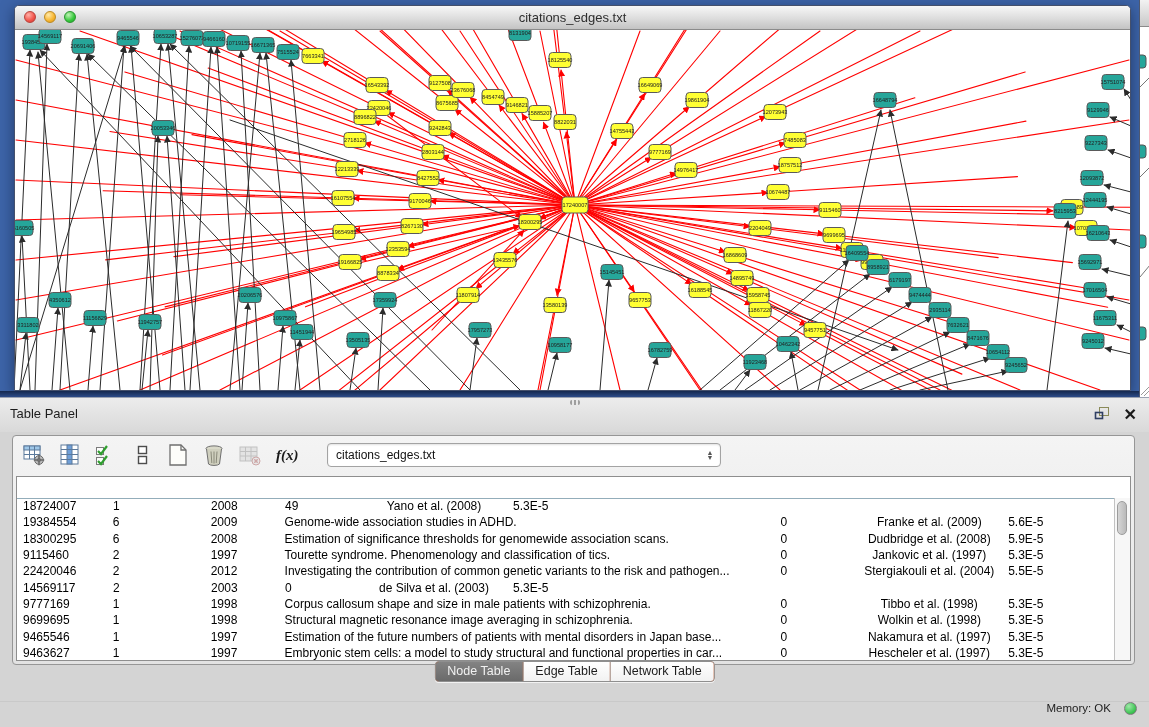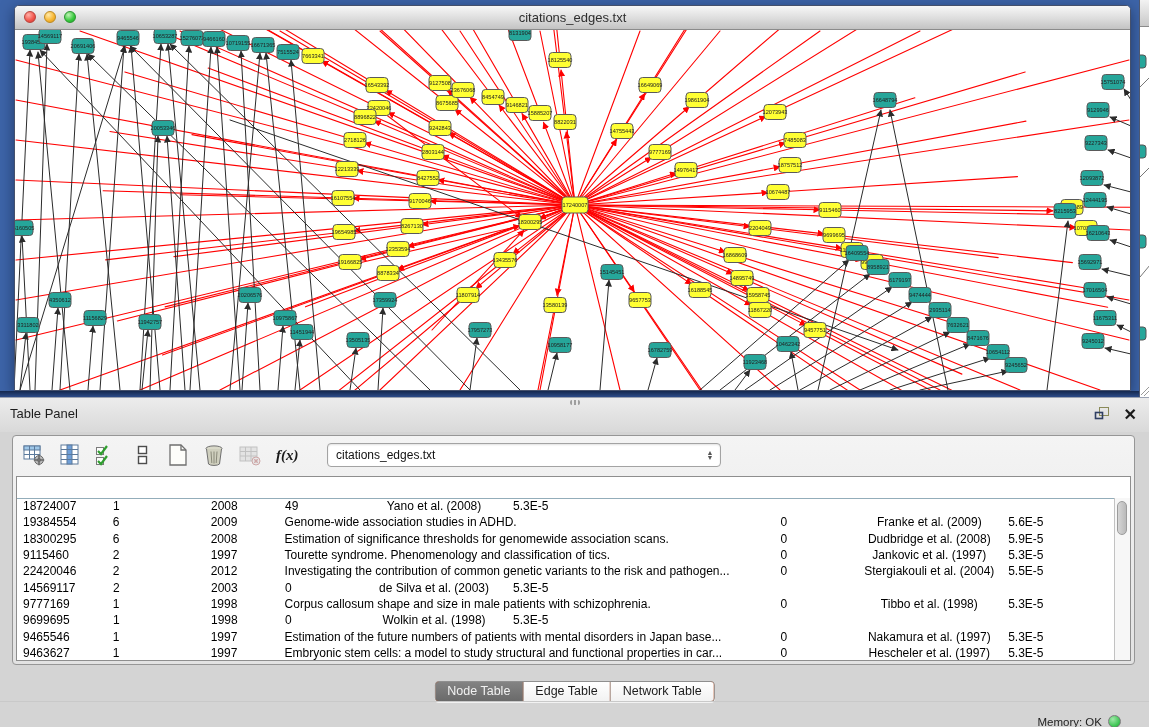--- a/index.html
+++ b/index.html
@@ -63,30 +63,30 @@
   .tbody{position:absolute;left:0;right:15px;top:21px;bottom:0;overflow:hidden;}
   .trow{display:flex;height:16.3px;align-items:center;}
   .tcell{box-sizing:border-box;font-size:12px;color:#000;white-space:nowrap;overflow:hidden;}
   .c0{width:88px;padding-left:6px;} .c1{width:98px;padding-left:8px;} .c2{width:78px;padding-left:8px;}
   .c3{width:497px;padding-left:4px;} .c4{width:84px;padding-left:4px;}
   .c5{width:138px;text-align:center;} .c6{width:117px;padding-left:10px;}
   .vscroll{position:absolute;right:0;top:21px;bottom:0;width:15px;background:#f7f7f7;border-left:1px solid #c2c2c2;}
   .vthumb{position:absolute;left:2px;top:3px;width:10px;height:34px;border-radius:6px;
     background:linear-gradient(90deg,#d6d6d6,#b9b9b9);border:1px solid #9c9c9c;box-sizing:border-box;}
 
-  .tabs{position:absolute;top:283px;left:50%;transform:translateX(-50%);display:flex;
+  .tabs{position:absolute;top:263px;left:50%;transform:translateX(-50%);display:flex;
     border:1px solid #8f8f8f;border-radius:4px;overflow:hidden;background:#c2410c;
     box-shadow:0 1px 0 rgba(255,255,255,.7);}
   .tab{padding:2px 12px 3px;font-size:12.5px;color:#1c1c1c;background:linear-gradient(#ffffff,#f2f2f2);
     border-right:1px solid #a9a9a9;}
   .tab:last-child{border-right:none;}
   .tab.selected{background:linear-gradient(#838383,#6a6a6a);color:#f1f1f1;}
 
   .statusbar{position:absolute;left:0;right:0;top:303px;bottom:0;border-top:1px solid #c9c9c9;
-    display:flex;align-items:flex-end;justify-content:flex-end;padding-right:28px;gap:6px;}
+    display:flex;align-items:flex-start;justify-content:flex-end;padding-right:12px;gap:13px;}
   .mem-label{font-size:11.5px;color:#1d1d1d;}
   .mem-dot{width:13px;height:13px;border-radius:50%;box-sizing:border-box;
     background:radial-gradient(circle at 35% 30%,#9fe8a8,#3dc453 65%,#2da23f);border:1px solid #7c7c7c;}
 </style>
 </head>
 <body>
 
 <div class="net-window">
   <div class="titlebar">
     <div class="traffic">
@@ -693,20 +693,21 @@
             <div class="tcell c2">1998</div>
             <div class="tcell c3">Corpus callosum shape and size in male patients with schizophrenia.</div>
             <div class="tcell c4">0</div>
             <div class="tcell c5">Tibbo et al. (1998)</div>
             <div class="tcell c6">5.3E-5</div>
           </div>
           <div class="trow">
             <div class="tcell c0">9699695</div>
             <div class="tcell c1">1</div>
             <div class="tcell c2">1998</div>
+            <div class="tcell c3">Structural magnetic resonance image averaging in schizophrenia.</div>
             <div class="tcell c4">0</div>
             <div class="tcell c5">Wolkin et al. (1998)</div>
             <div class="tcell c6">5.3E-5</div>
           </div>
           <div class="trow">
             <div class="tcell c0">9465546</div>
             <div class="tcell c1">1</div>
             <div class="tcell c2">1997</div>
             <div class="tcell c3">Estimation of the future numbers of patients with mental disorders in Japan base...</div>
             <div class="tcell c4">0</div>

